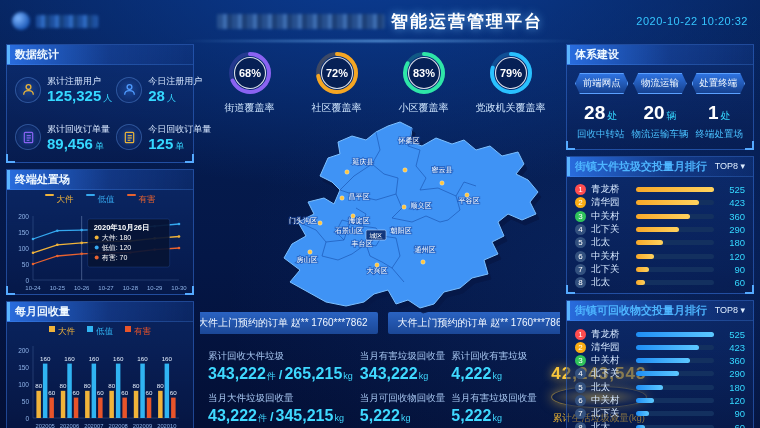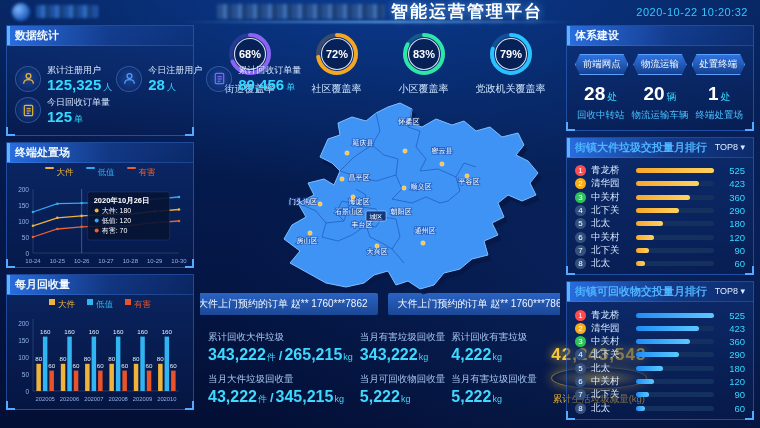--- a/index.html
+++ b/index.html
@@ -6,21 +6,21 @@
   html,body { width:760px; height:428px; overflow:hidden; }
   body {
     font-family:"Liberation Sans","DejaVu Sans",sans-serif;
     color:#e8f2ff;
     background:
       radial-gradient(ellipse 900px 420px at 50% -40px, #0b3d95 0%, rgba(11,61,149,0) 55%),
       radial-gradient(ellipse 700px 500px at 85% 70%, rgba(30,90,190,.18) 0%, rgba(0,0,0,0) 60%),
       linear-gradient(180deg,#062158 0%, #041747 60%, #030f35 100%);
   }
   
-  .hdr { height:23px; position:relative; display:flex; align-items:center; padding:0 12px; }
+  .hdr { height:42px; position:relative; display:flex; align-items:center; padding:0 12px; }
   .hdr::after { content:""; position:absolute; left:180px; right:180px; bottom:0; height:2px;
     background:linear-gradient(90deg,transparent,rgba(120,190,255,.8),transparent); filter:blur(1px); }
   .logo { display:flex; align-items:center; gap:6px; }
   .logo-circle { width:18px; height:18px; border-radius:50%;
     background:radial-gradient(circle at 35% 35%, #7fb6ff, #1c5ab8 70%); filter:blur(1.6px); }
   .logo-blur { width:62px; height:13px; border-radius:2px;
     background:repeating-linear-gradient(90deg,#1d4f9e 0 5px,#2f6cc4 5px 9px,#16407e 9px 14px); filter:blur(1.4px); }
   .hdr-title { position:absolute; left:50%; transform:translateX(-50%); display:flex; align-items:center; gap:6px; }
   .title-blur { width:168px; height:15px; border-radius:2px;
     background:repeating-linear-gradient(90deg,#27508f 0 6px,#3f6fb4 6px 10px,#1c3f76 10px 15px); filter:blur(1.6px); }
@@ -34,21 +34,21 @@
   .panel { position:relative; border:1px solid rgba(52,110,210,.55);
     background:linear-gradient(180deg, rgba(16,52,126,.5), rgba(8,28,80,.45)); }
   .panel::before,.panel::after { content:""; position:absolute; width:7px; height:7px; bottom:-1px; }
   .panel::before { left:-1px; border-left:2px solid #55aaff; border-bottom:2px solid #55aaff; }
   .panel::after { right:-1px; border-right:2px solid #55aaff; border-bottom:2px solid #55aaff; }
   .panel-h { height:20px; line-height:19px; padding:0 8px; font-size:11px; font-weight:bold; color:#eef8ff;
     background:linear-gradient(90deg, rgba(43,113,230,.95), rgba(33,86,190,.35) 55%, rgba(33,86,190,.05));
     border-bottom:1px solid rgba(80,150,255,.25); box-shadow:inset 3px 0 0 #5ab4ff; display:flex; }
   .panel-h .toplabel { margin-left:auto; font-weight:normal; font-size:9px; color:#dfeeff; cursor:pointer; }
   
-  .stat-grid { display:grid; grid-template-columns:1fr 1fr 1fr; gap:2px 4px; padding:10px 8px;margin-top:8px; }
+  .stat-grid { display:grid; grid-template-columns:1fr 1fr; gap:18px 4px; padding:10px 8px; }
   .stat-item { display:flex; align-items:center; gap:6px; }
   .stat-ico { width:26px; height:26px; border-radius:50%; flex:0 0 26px; display:flex; align-items:center;
     justify-content:center; background:radial-gradient(circle,rgba(40,90,180,.55),rgba(20,50,120,.25) 70%);
     box-shadow:0 0 0 1px rgba(110,170,255,.35) inset; }
   .stat-label { font-size:9px; color:#d7e7ff; white-space:nowrap; }
   .stat-val { font-size:15px; font-weight:bold; color:#35d8ff; line-height:1.1; white-space:nowrap; }
   .stat-val .u { font-size:9px; font-weight:normal; margin-left:2px; }
   
   .legend { display:flex; justify-content:center; gap:12px; padding-top:4px; font-size:8.5px; }
   .legend .li { display:flex; align-items:flex-start; gap:3px; }

